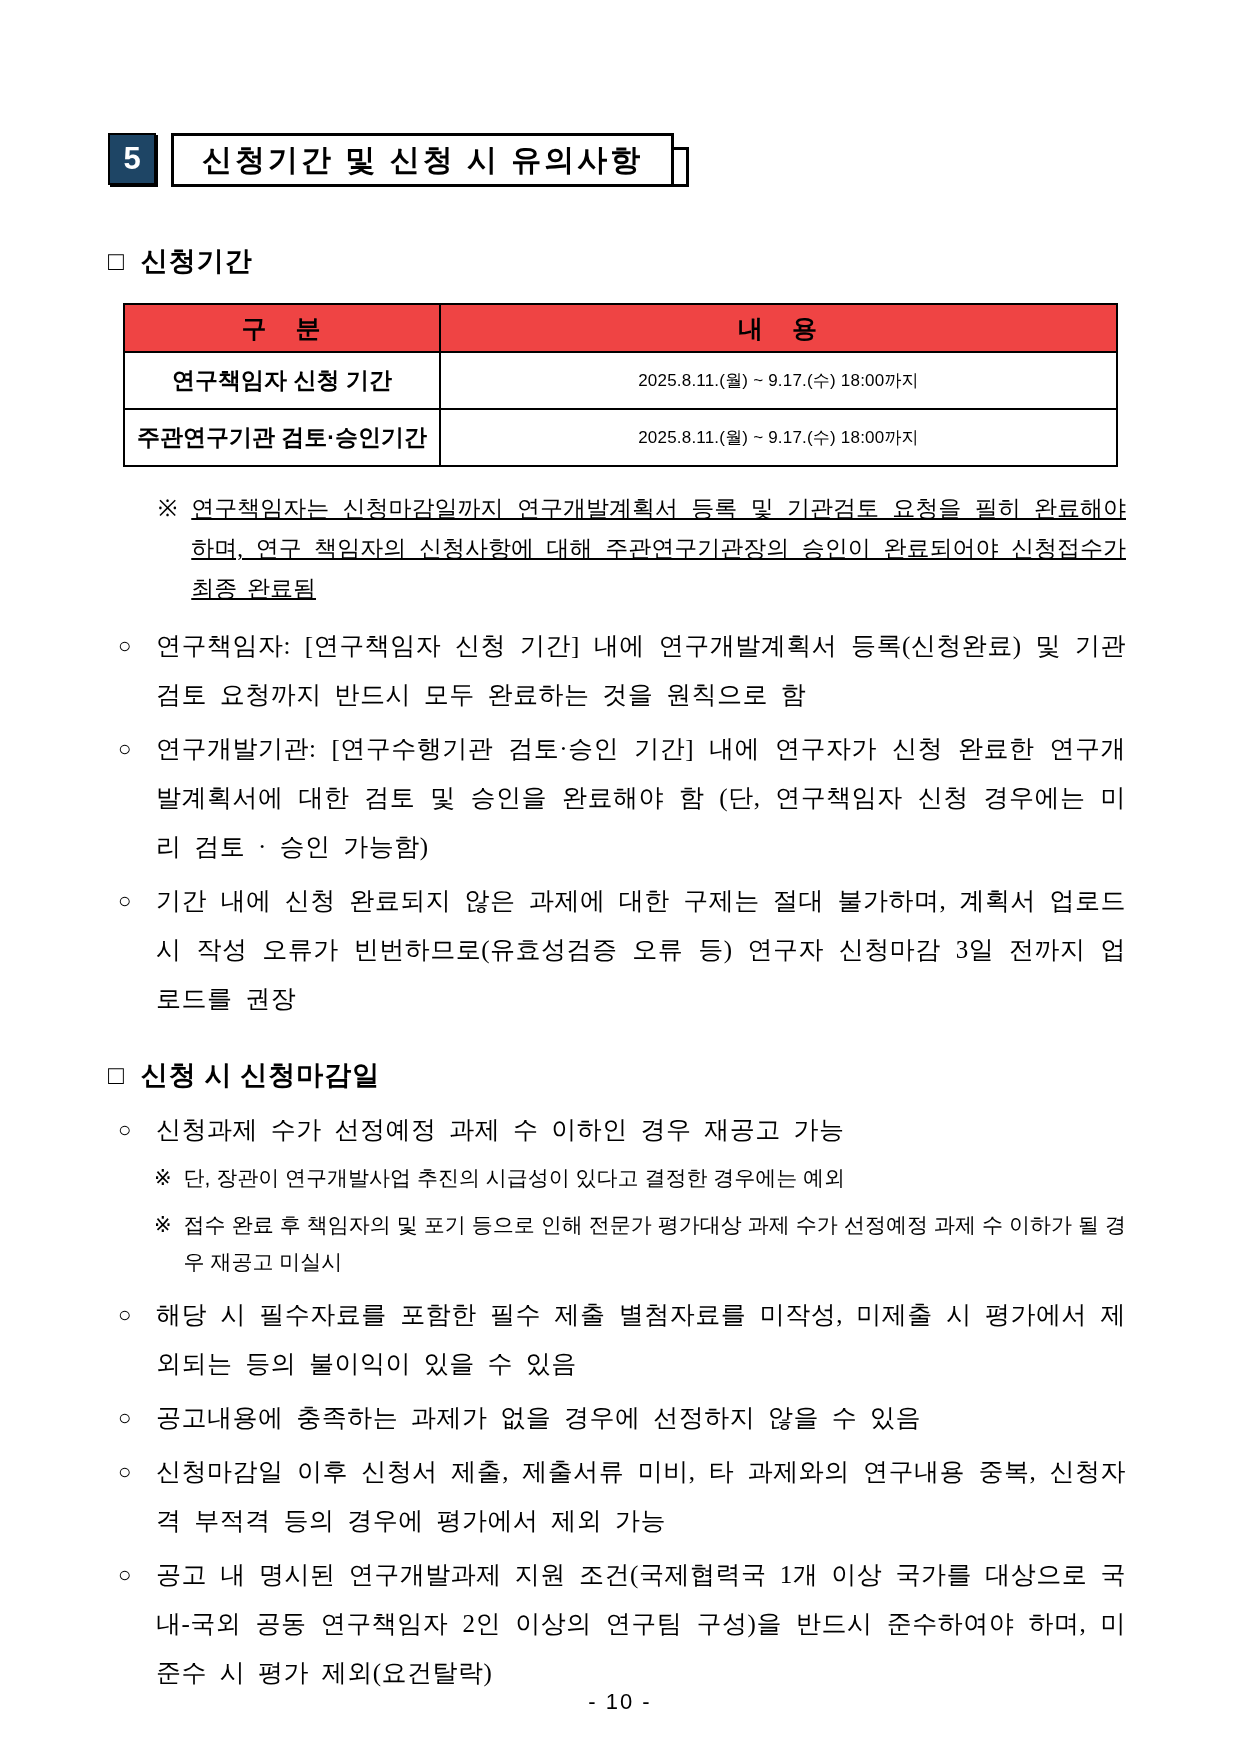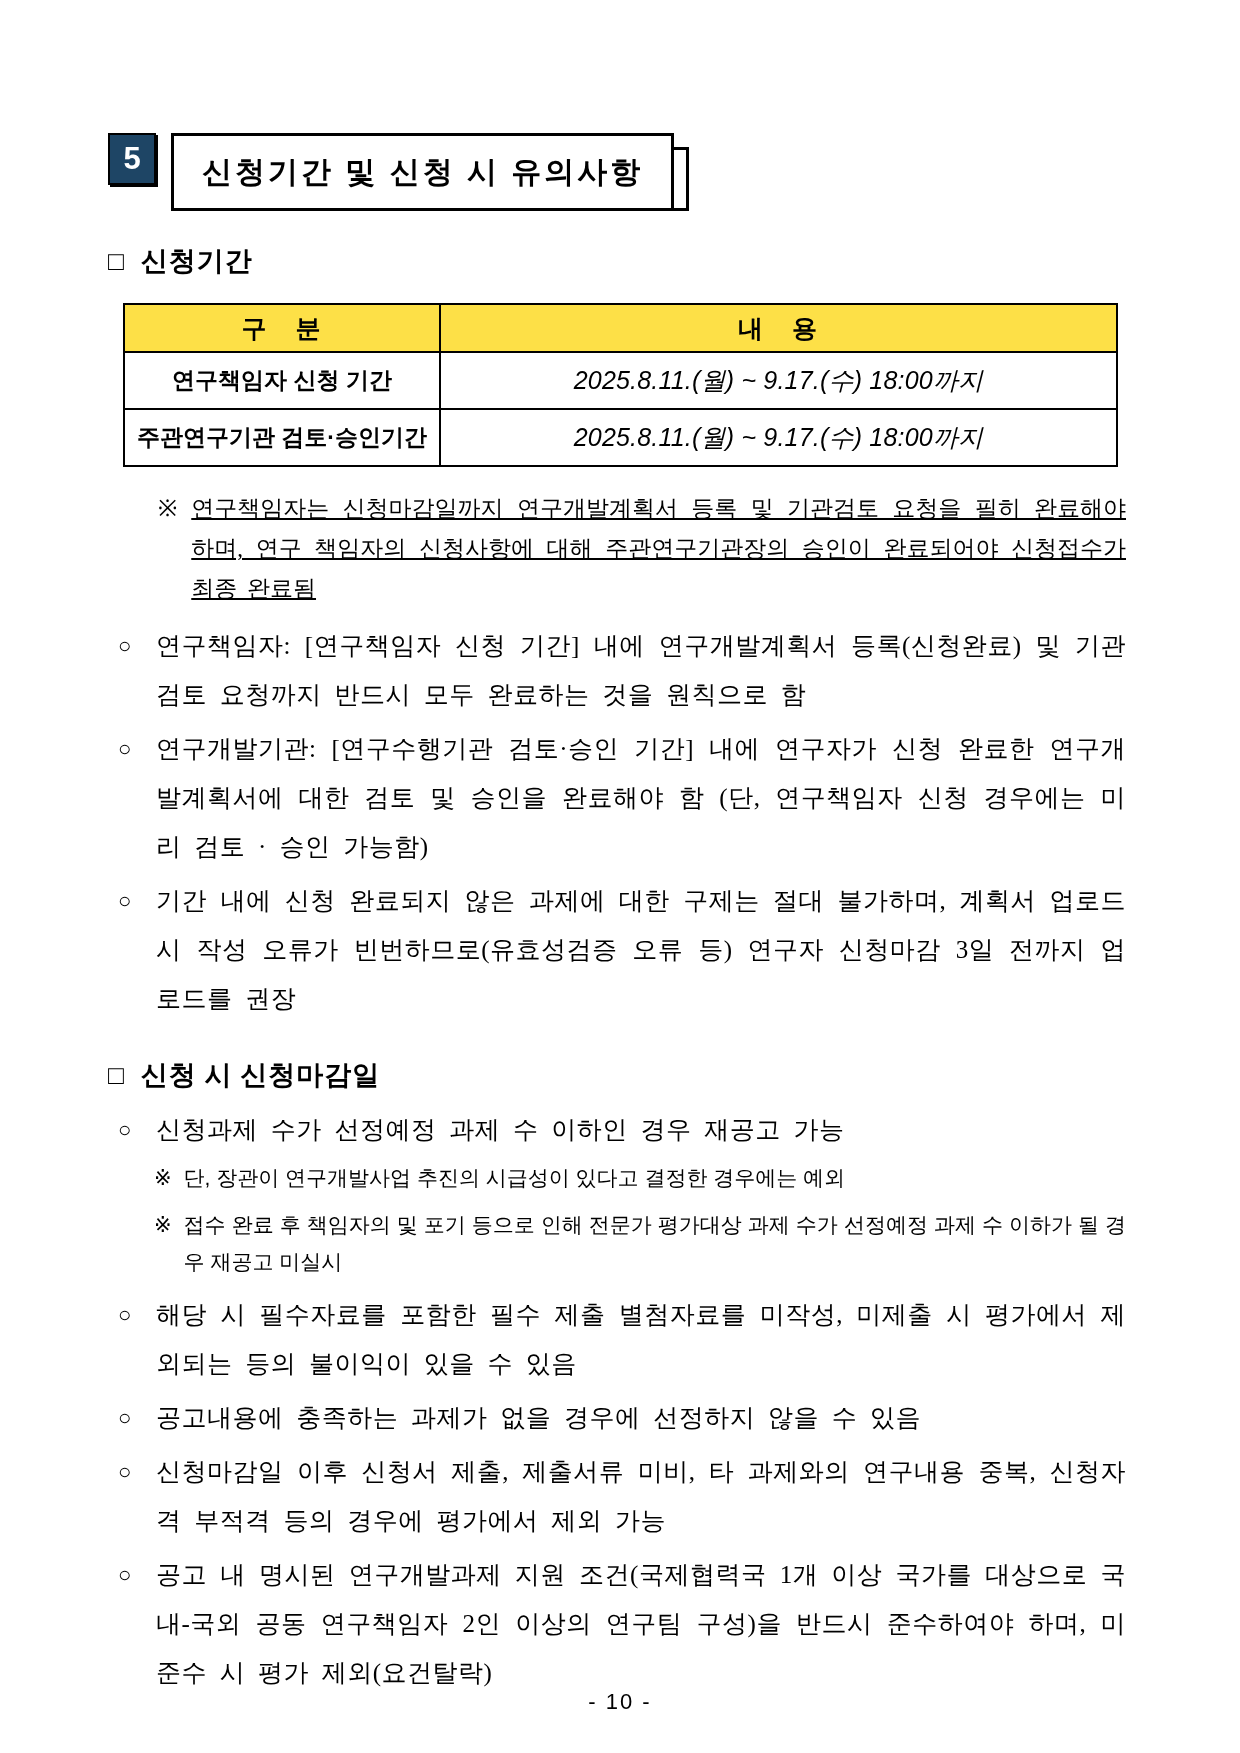--- a/index.html
+++ b/index.html
@@ -24,21 +24,21 @@
     box-shadow:2px 2px 0 #000;
     color:#fff;
     font-family:"Liberation Sans","DejaVu Sans",sans-serif;
     font-weight:bold; font-size:31px;
     display:flex; align-items:center; justify-content:center;
   }
   .title-box {
     position:relative;
     border:3px solid #000;
     height:48px; line-height:48px;
-    padding:12px 28px;
+    padding:0 28px;
     background:#fff;
     font-family:"Liberation Sans","DejaVu Sans",sans-serif;
     font-weight:bold; font-size:30px; letter-spacing:3px;
     white-space:nowrap;
   }
   .title-box::after {
     content:'';
     position:absolute; top:11px; right:-18px; bottom:-3px; width:14px;
     border:3px solid #000; border-left:none;
   }
@@ -55,29 +55,29 @@
   .h2-marker { font-weight:normal; font-size:26px; }
 
   table.period-table {
     border-collapse:collapse;
     margin:0 0 22px 15px;
     width:995px;
     font-family:"Liberation Sans","DejaVu Sans",sans-serif;
   }
   table.period-table th, table.period-table td { border:2px solid #000; }
   table.period-table thead th {
-    background:#fde047;
+    background:#ef4444;
     height:44px;
     font-weight:bold; font-size:25px; letter-spacing:2px;
     text-align:center;
   }
   table.period-table .col1 { width:312px; }
   table.period-table td { height:53px; text-align:center; }
   table.period-table td.label { font-weight:bold; font-size:23px;border-radius:15px; }
-  table.period-table td.value { font-size:25px; letter-spacing:0.2px;font-style:italic; }
+  table.period-table td.value { font-size:17px; letter-spacing:0.2px; }
 
   .note {
     display:flex; gap:14px;
     margin:16px 0 12px 50px;
     font-size:23px; line-height:40px;
   }
   .note .marker { flex:none; }
   .note .btext { flex:1; text-align:justify; word-spacing:4px;text-decoration:underline; }
 
   .bullets { margin-top:8px; }

